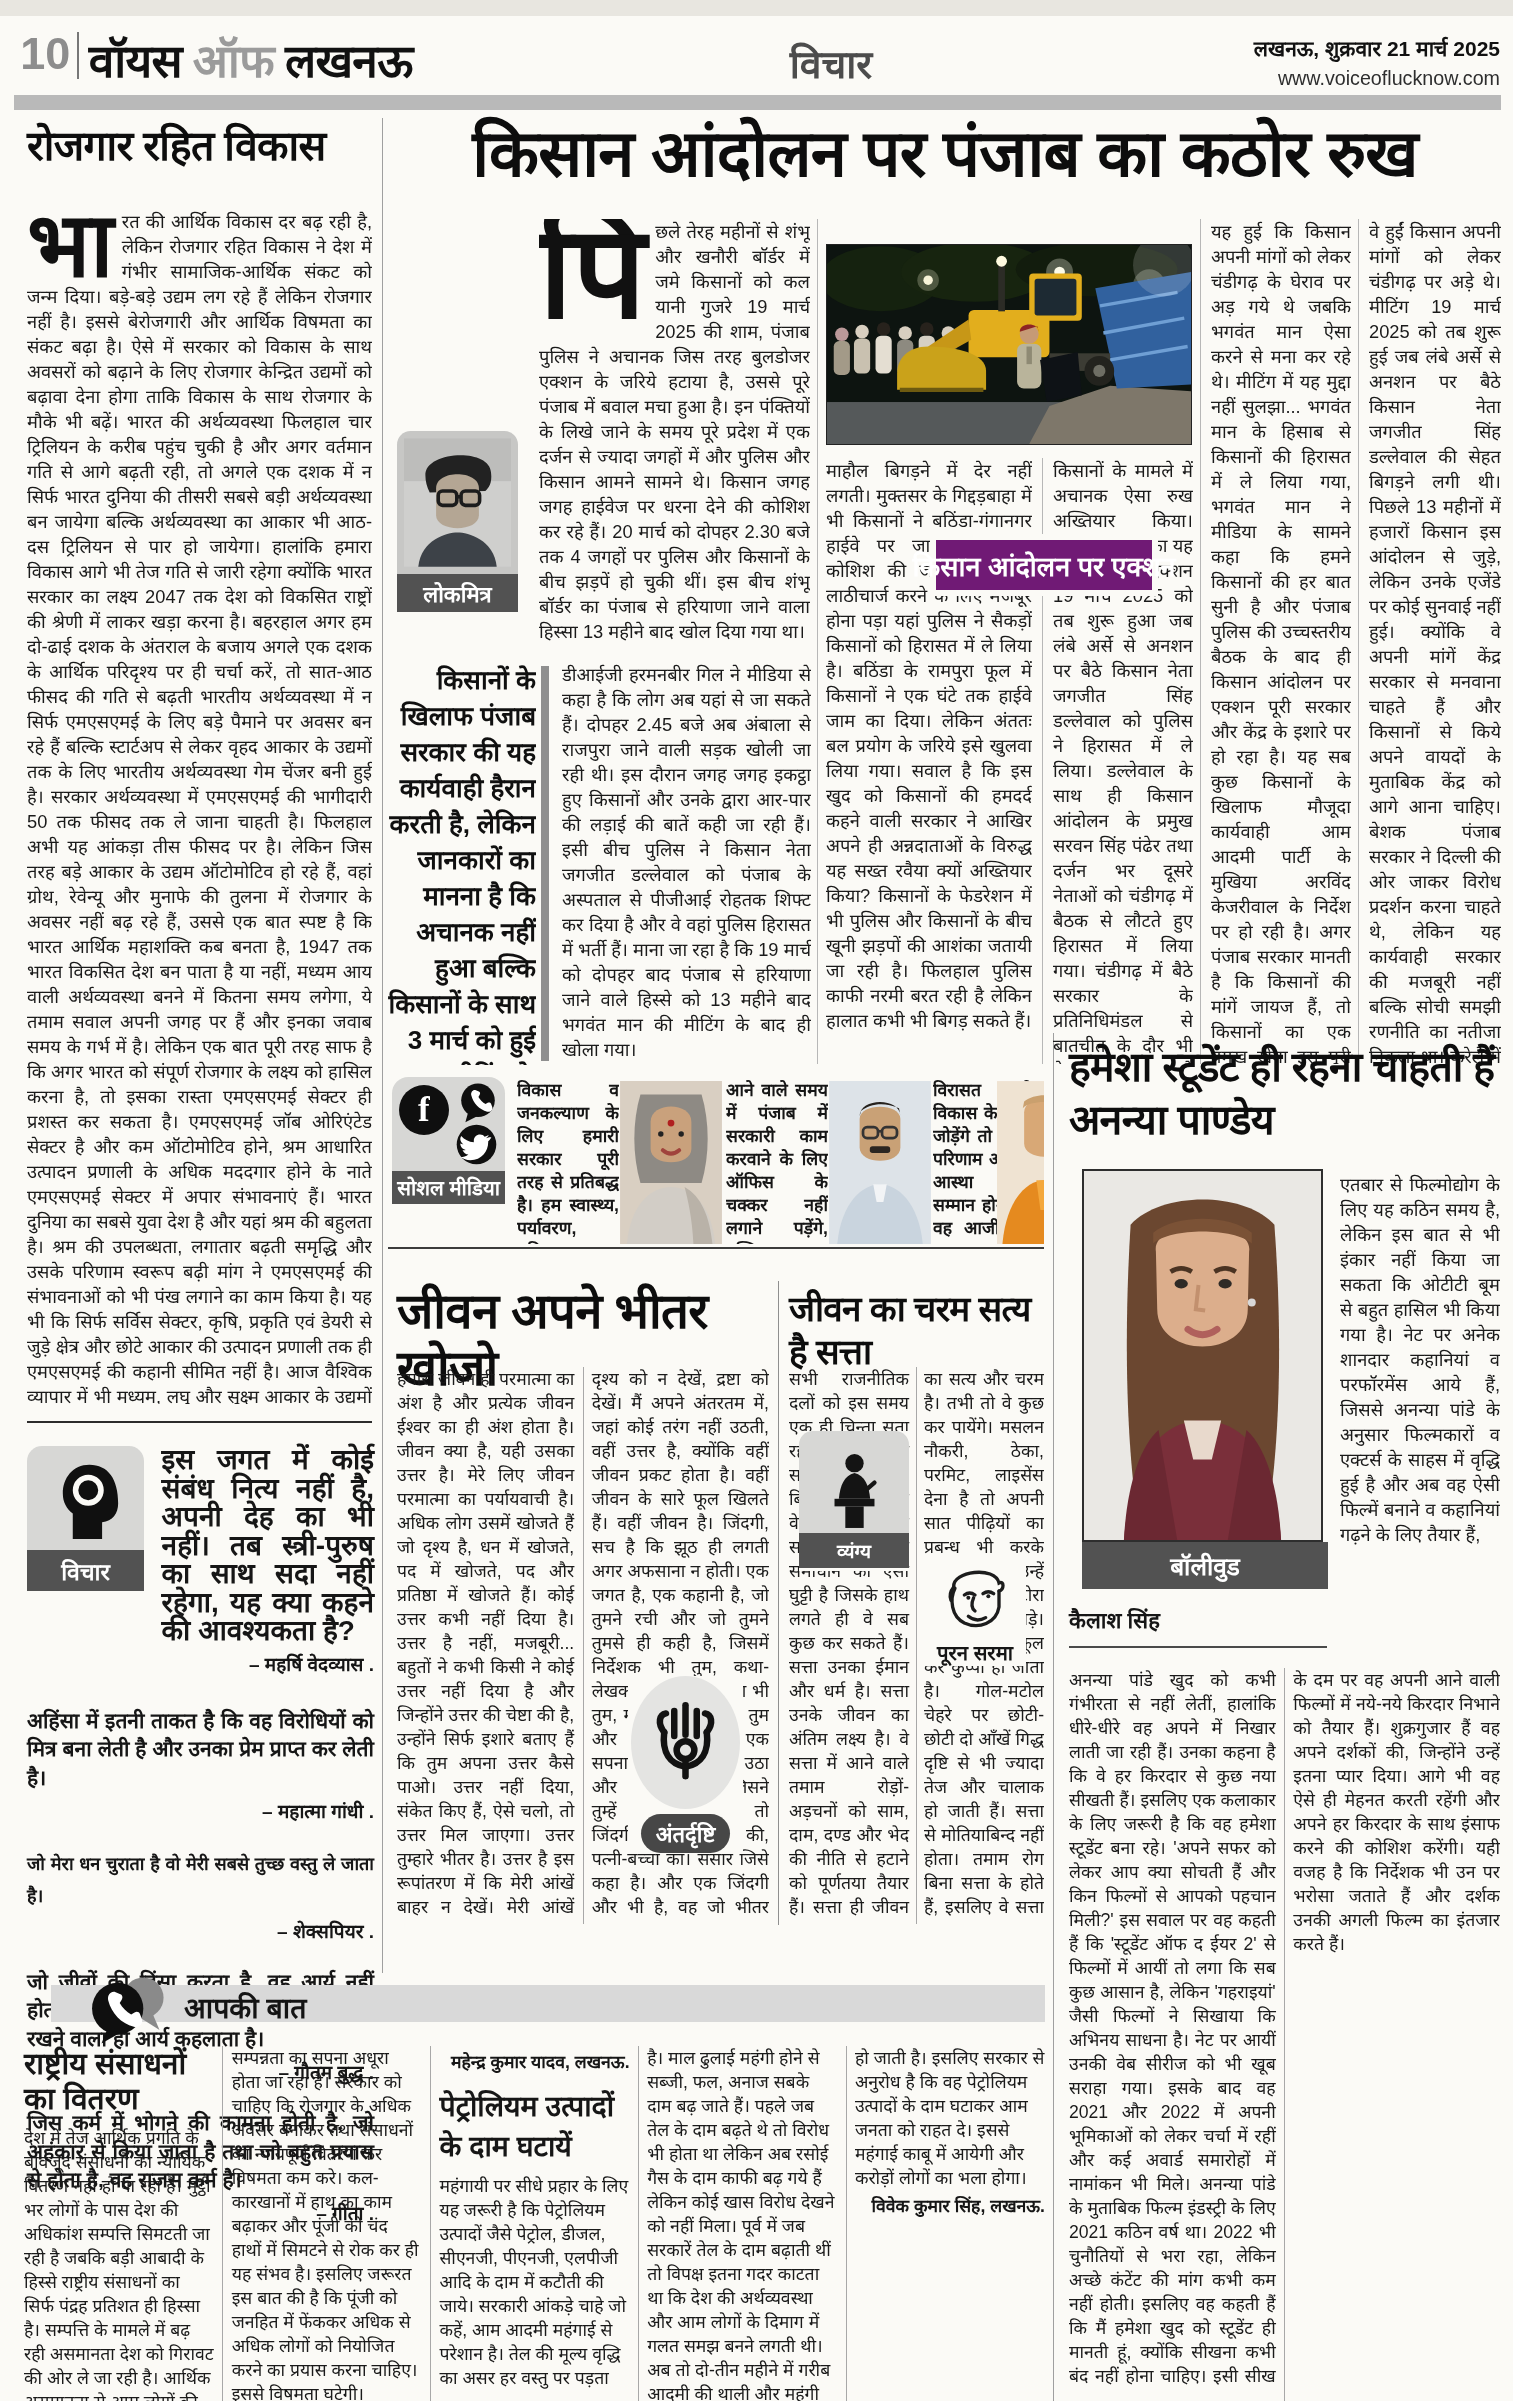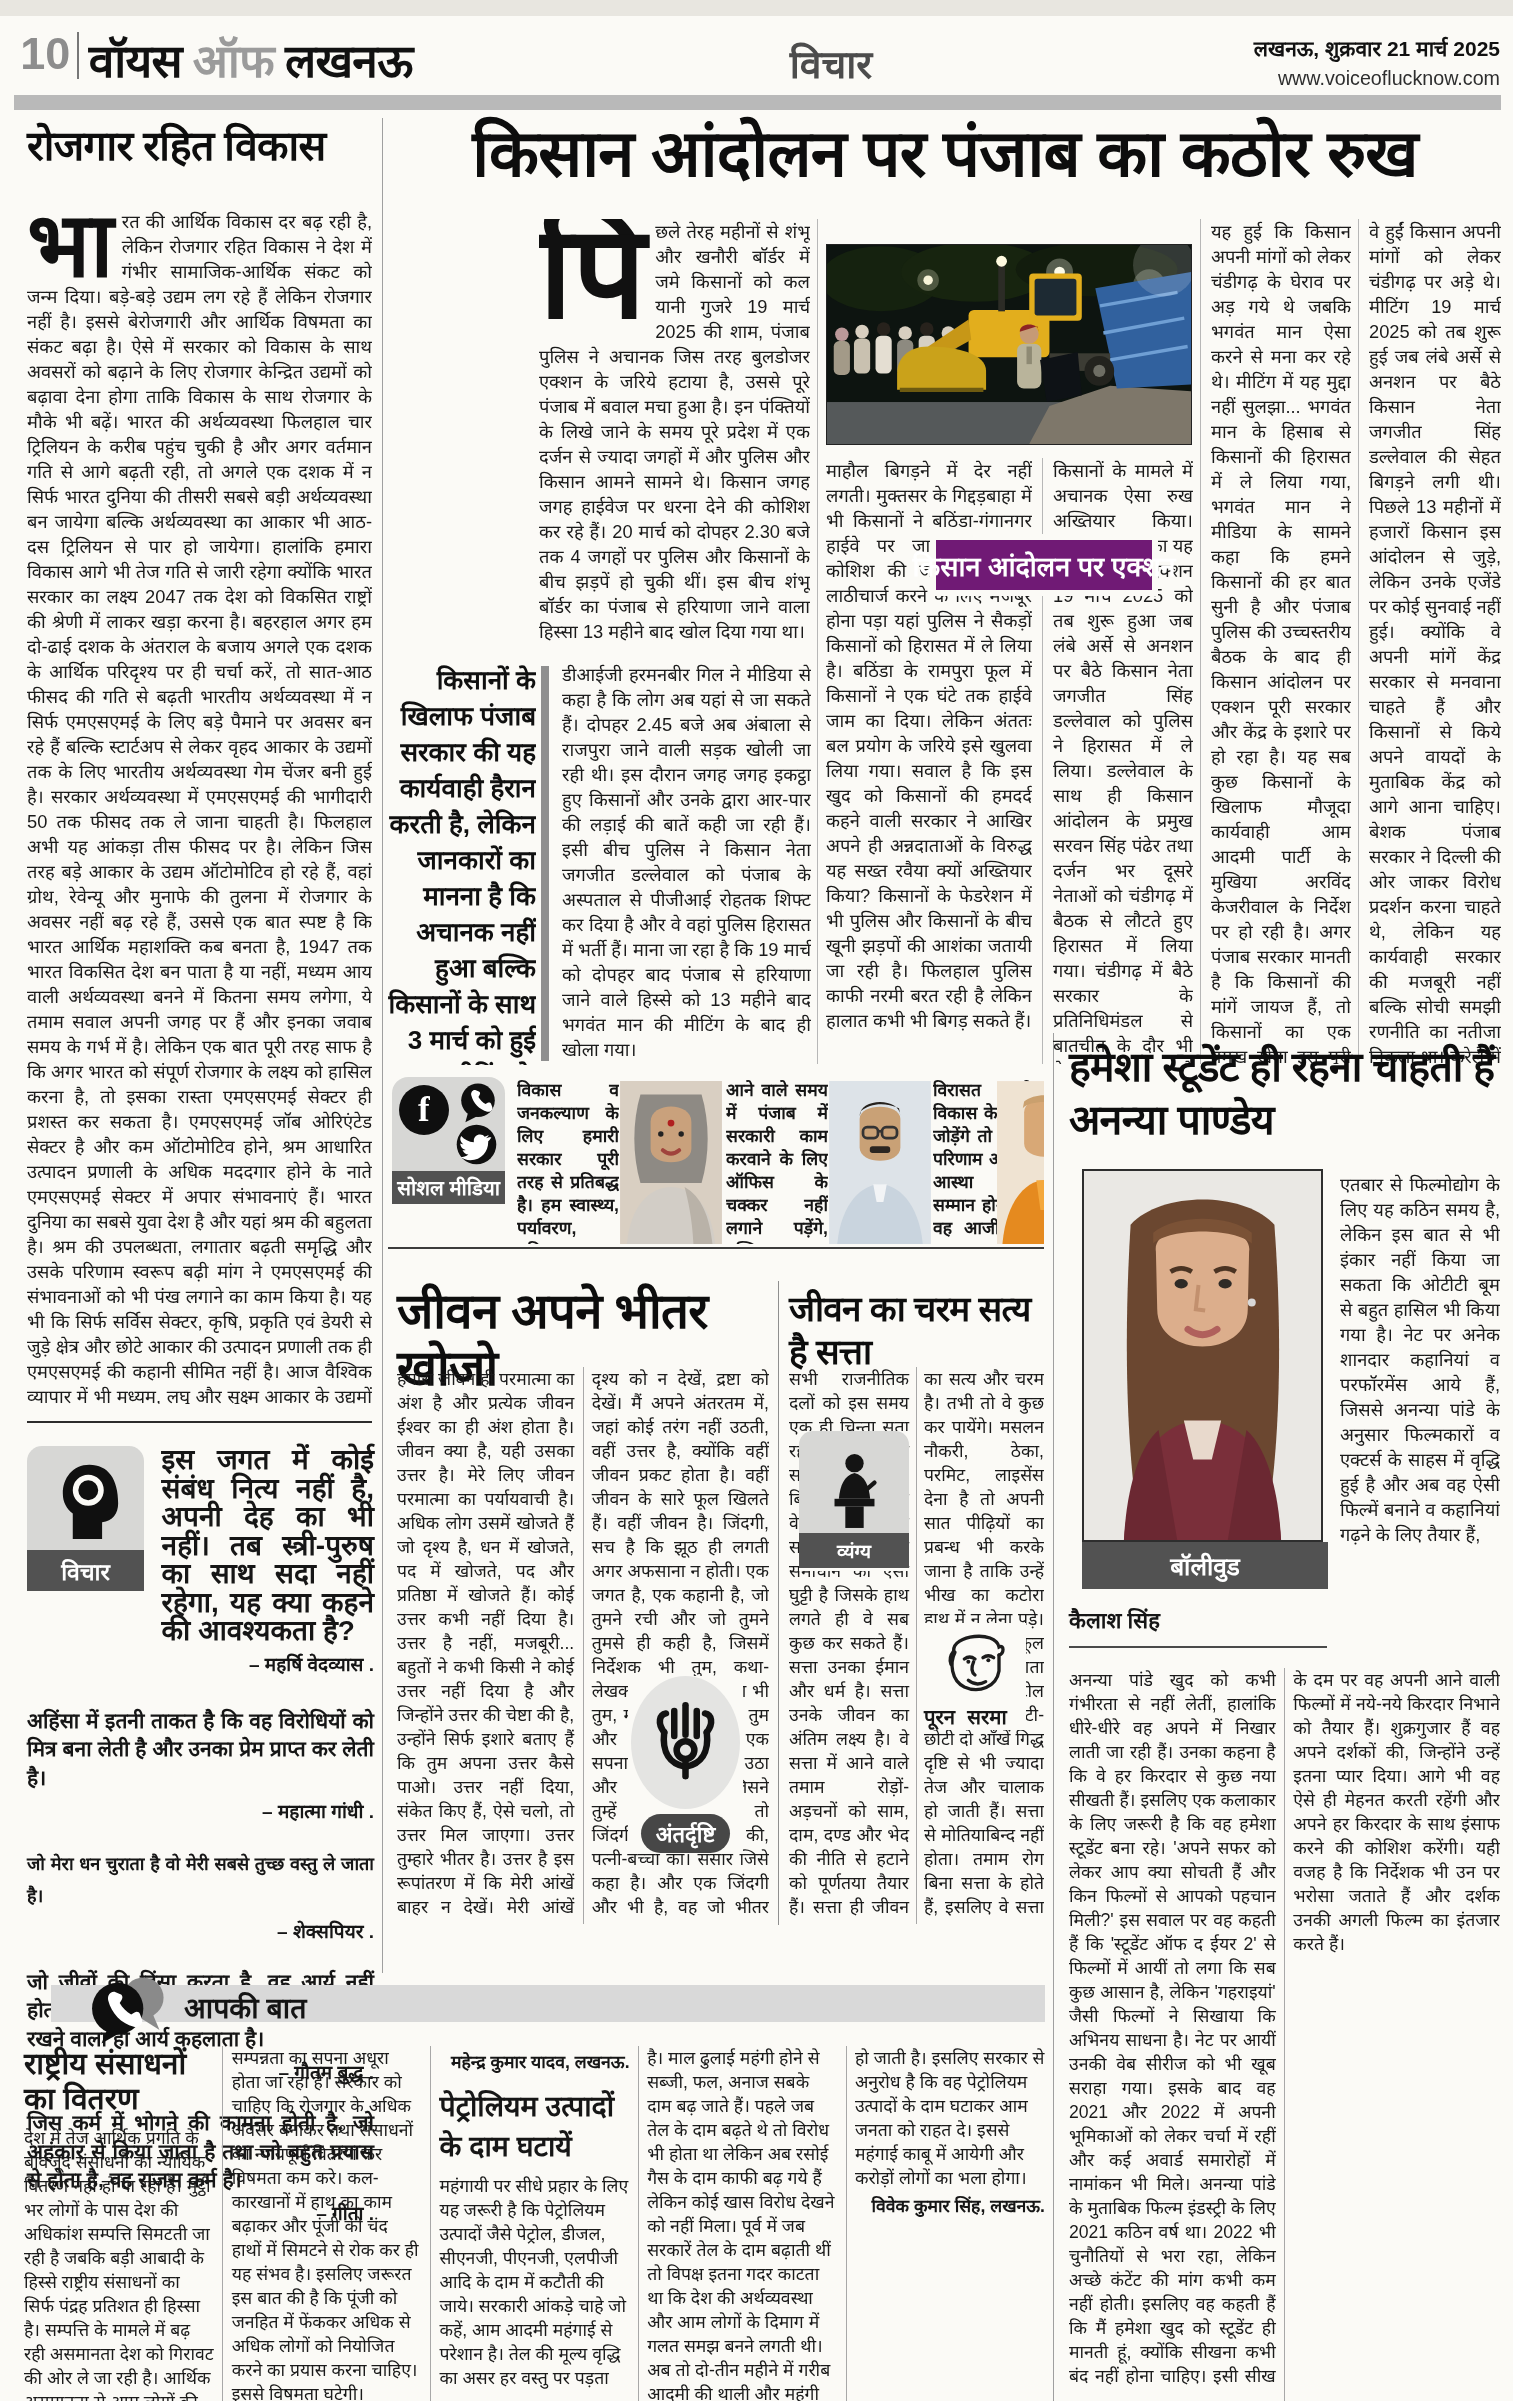--- a/index.html
+++ b/index.html
@@ -87,20 +87,35 @@
     </div>
   </div>
 
   <div class="abs headline" style="left:390px; top:100px; width:1110px; font-size:65px; line-height:75px; text-align:center;">किसान आंदोलन पर पंजाब का कठोर रुख</div>
 
   <div class="abs txt" style="left:539px; top:203px; width:271px; height:437px;">
     <span class="dropcap" style="font-size:129px; line-height:107px; padding-right:9.5px;">पि</span><span>छले तेरह महीनों से शंभू और खनौरी बॉर्डर में जमे किसानों को कल यानी गुजरे 19 मार्च 2025 की शाम, पंजाब पुलिस ने अचानक जिस तरह बुलडोजर एक्शन के जरिये हटाया है, उससे पूरे पंजाब में बवाल मचा हुआ है। इन पंक्तियों के लिखे जाने के समय पूरे प्रदेश में एक दर्जन से ज्यादा जगहों में और पुलिस और किसान आमने सामने थे। किसान जगह जगह हाईवेज पर धरना देने की कोशिश कर रहे हैं। 20 मार्च को दोपहर 2.30 बजे तक 4 जगहों पर पुलिस और किसानों के बीच झड़पें हो चुकी थीं। इस बीच शंभू बॉर्डर का पंजाब से हरियाणा जाने वाला हिस्सा 13 महीने बाद खोल दिया गया था।</span>
   </div>
   <div class="abs txt" style="left:562px; top:646px; width:249px; height:401px;">डीआईजी हरमनबीर गिल ने मीडिया से कहा है कि लोग अब यहां से जा सकते हैं। दोपहर 2.45 बजे अब अंबाला से राजपुरा जाने वाली सड़क खोली जा रही थी। इस दौरान जगह जगह इकट्ठा हुए किसानों और उनके द्वारा आर-पार की लड़ाई की बातें कही जा रही हैं। इसी बीच पुलिस ने किसान नेता जगजीत डल्लेवाल को पंजाब के अस्पताल से पीजीआई रोहतक शिफ्ट कर दिया है और वे वहां पुलिस हिरासत में भर्ती हैं। माना जा रहा है कि 19 मार्च को दोपहर बाद पंजाब से हरियाणा जाने वाले हिस्से को 13 महीने बाद भगवंत मान की मीटिंग के बाद ही खोला गया।</div>
 
+  <div class="abs" style="left:397px; top:415px; width:121px;">
+    <div style="background:#c7c7c5; border-radius:13.6px 13.6px 0 0; padding:6.8px;">
+      <svg width="107" height="129" viewBox="0 0 150 180">
+        <rect width="150" height="180" fill="#cfcfcd"></rect>
+        <rect x="0" y="0" width="150" height="60" fill="#bdbdbb"></rect>
+        <path d="M30 52 C28 18 120 12 122 48 C124 64 118 70 114 74 L36 76 C32 68 30 60 30 52 Z" fill="#222"></path>
+        <path d="M45 70 C45 44 105 44 105 70 L105 108 C105 132 45 132 45 108 Z" fill="#b4a694"></path>
+        <rect x="48" y="74" width="26" height="20" rx="6" fill="none" stroke="#1c1c1c" stroke-width="5"></rect>
+        <rect x="80" y="74" width="26" height="20" rx="6" fill="none" stroke="#1c1c1c" stroke-width="5"></rect>
+        <line x1="74" y1="82" x2="80" y2="82" stroke="#1c1c1c" stroke-width="5"></line>
+        <path d="M20 180 C24 142 60 132 75 132 C90 132 126 142 130 180 Z" fill="#3d4248"></path>
+      </svg>
+    </div>
+    <div class="labelbar" style="width:121px; height:38px; font-size:22px;">लोकमित्र</div>
+  </div>
 
   <div class="abs" style="left:388px; top:646px; width:148px; height:403px; overflow:hidden; font-size:26px; line-height:36px; font-weight:700; text-align:right; color:#101010;">किसानों के खिलाफ पंजाब सरकार की यह कार्यवाही हैरान करती है, लेकिन जानकारों का मानना है कि अचानक नहीं हुआ बल्कि किसानों के साथ 3 मार्च को हुई एक मीटिंग के बाद ही भगवंत मान का रुख पूरी तरह बदल गया था जिसका बड़ा नतीजा था यह बुलडोजर एक्शन।</div>
   <div class="abs" style="left:541px; top:650px; width:7.5px; height:395px; background:#8f8f8f;"></div>
 
   <div class="abs" style="left:826px; top:228px; width:366px; height:201px; border:1.4px solid #222;">
     <svg width="100%" height="100%" viewBox="0 0 540 294" preserveAspectRatio="none">
       <rect width="540" height="294" fill="#0d1410"></rect>
       <ellipse cx="80" cy="50" rx="90" ry="48" fill="#15220f"></ellipse>
       <ellipse cx="220" cy="40" rx="110" ry="44" fill="#17240f"></ellipse>
       <ellipse cx="400" cy="36" rx="120" ry="40" fill="#121c0d"></ellipse>
@@ -265,21 +280,21 @@
       <svg width="81" height="90" viewBox="0 0 150 160">
         <circle cx="75" cy="34" r="17" fill="#141414"></circle>
         <path d="M75 52 C56 56 48 76 46 100 L104 100 C102 76 94 56 75 52 Z" fill="#141414"></path>
         <rect x="38" y="100" width="74" height="14" fill="#141414"></rect>
         <rect x="58" y="114" width="34" height="40" fill="#141414"></rect>
         <line x1="96" y1="84" x2="112" y2="70" stroke="#141414" stroke-width="8" stroke-linecap="round"></line>
       </svg>
     </div>
     <div class="labelbar" style="width:110px; height:35px; font-size:19px;">व्यंग्य</div>
   </div>
-  <div class="abs" style="left:924px; top:1607px; width:102px; background:#fbfaf6; text-align:left;font-family:Liberation Mono, monospace;">
+  <div class="abs" style="left:924px; top:1543px; width:102px; background:#fbfaf6; text-align:center;">
     <svg width="80" height="76" viewBox="0 0 120 110" style="margin:0 auto;">
       <g fill="none" stroke="#1c1c1c" stroke-width="5" stroke-linecap="round">
         <path d="M28 40 C26 16 90 8 96 34 C104 30 104 44 96 46"></path>
         <path d="M30 42 C22 58 24 84 44 94 C66 104 92 94 96 70 L96 46"></path>
         <path d="M44 52 q8 -6 16 0"></path>
         <path d="M72 50 q8 -6 16 0"></path>
         <path d="M58 56 q-6 14 2 20"></path>
         <path d="M50 84 q12 10 26 2"></path>
         <path d="M28 40 q-8 10 -4 20"></path>
       </g>

